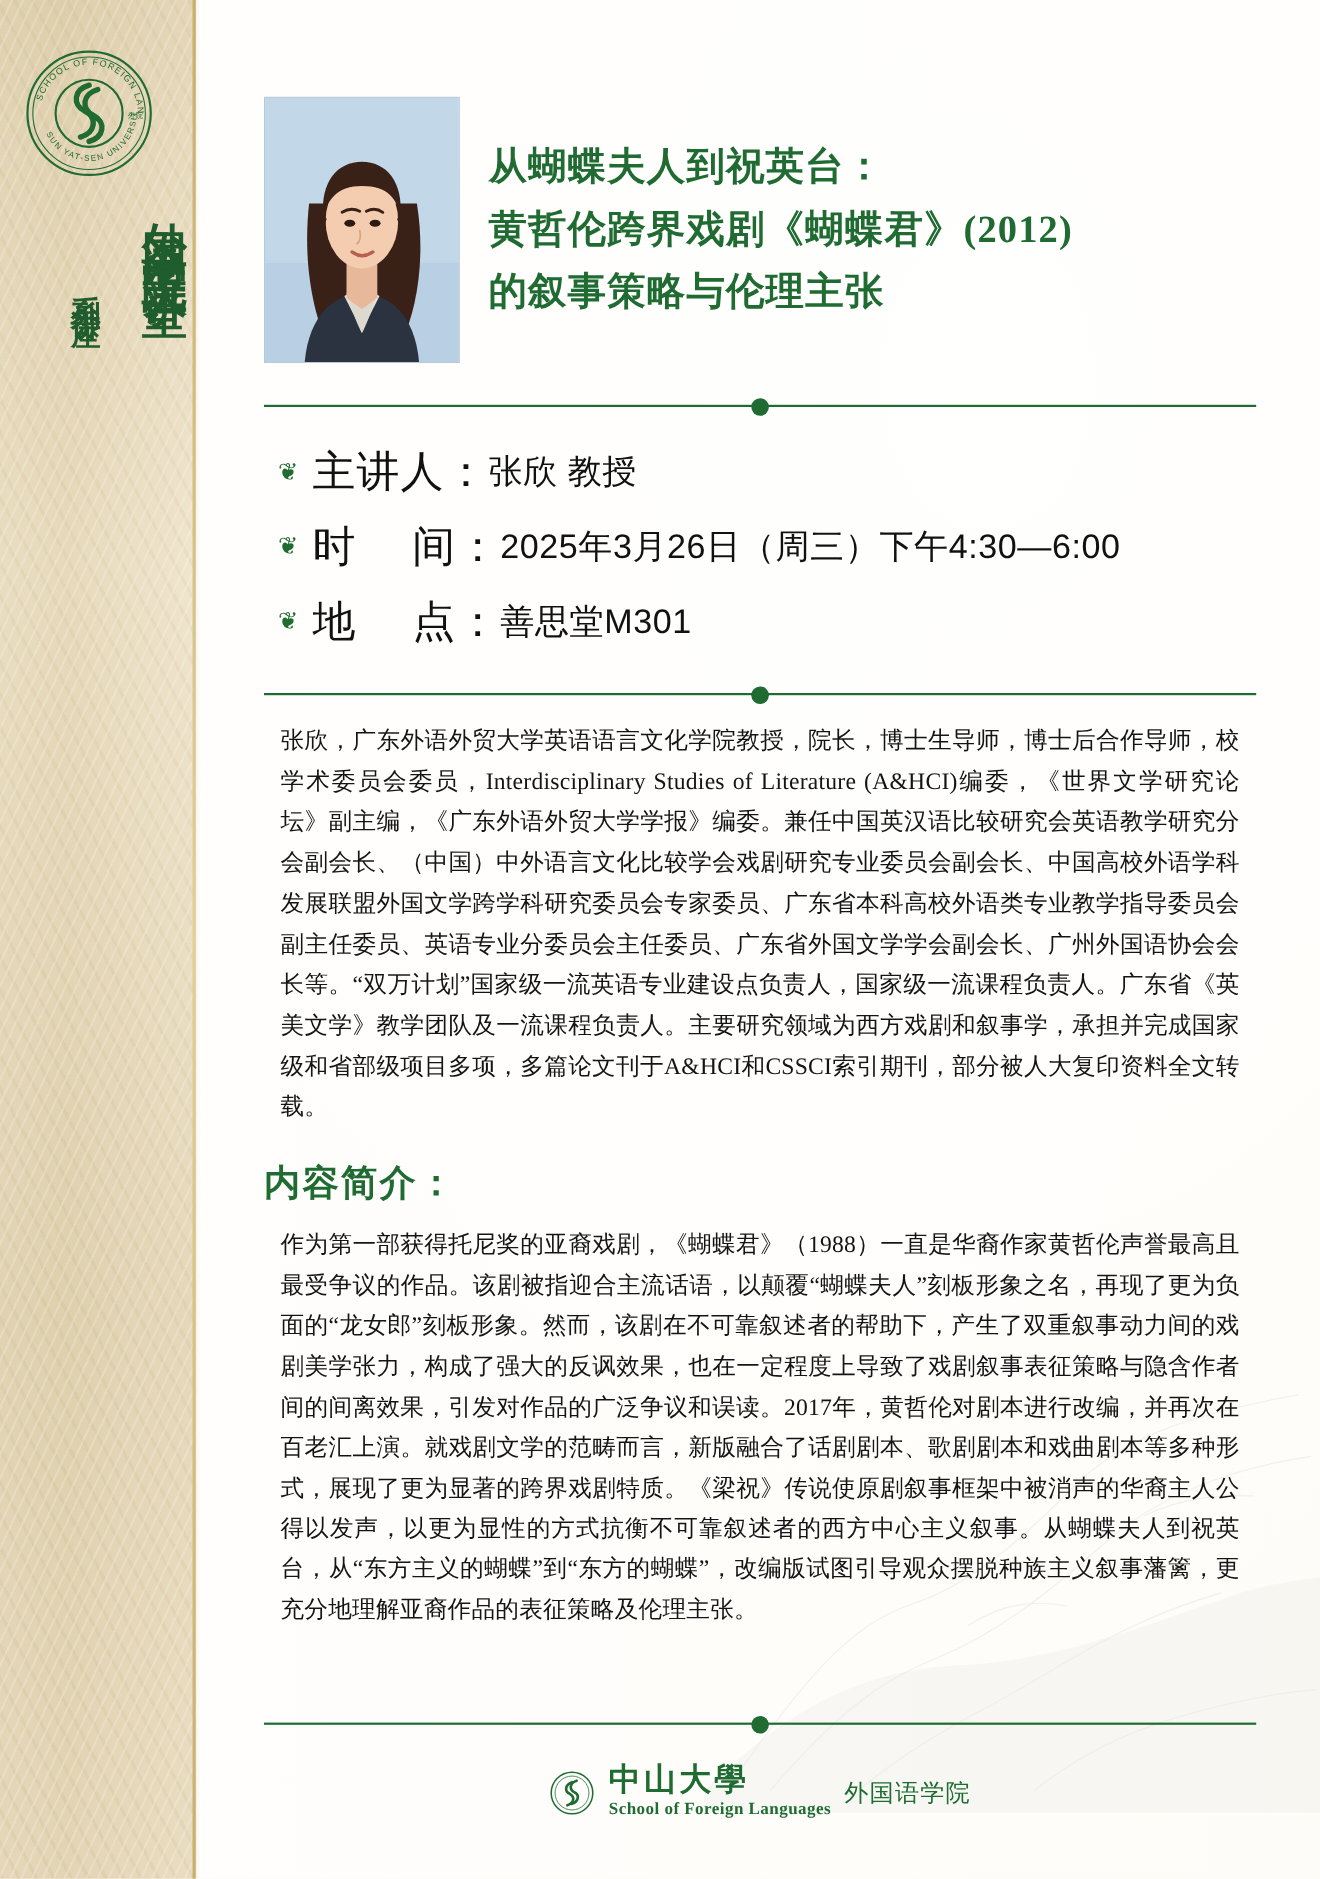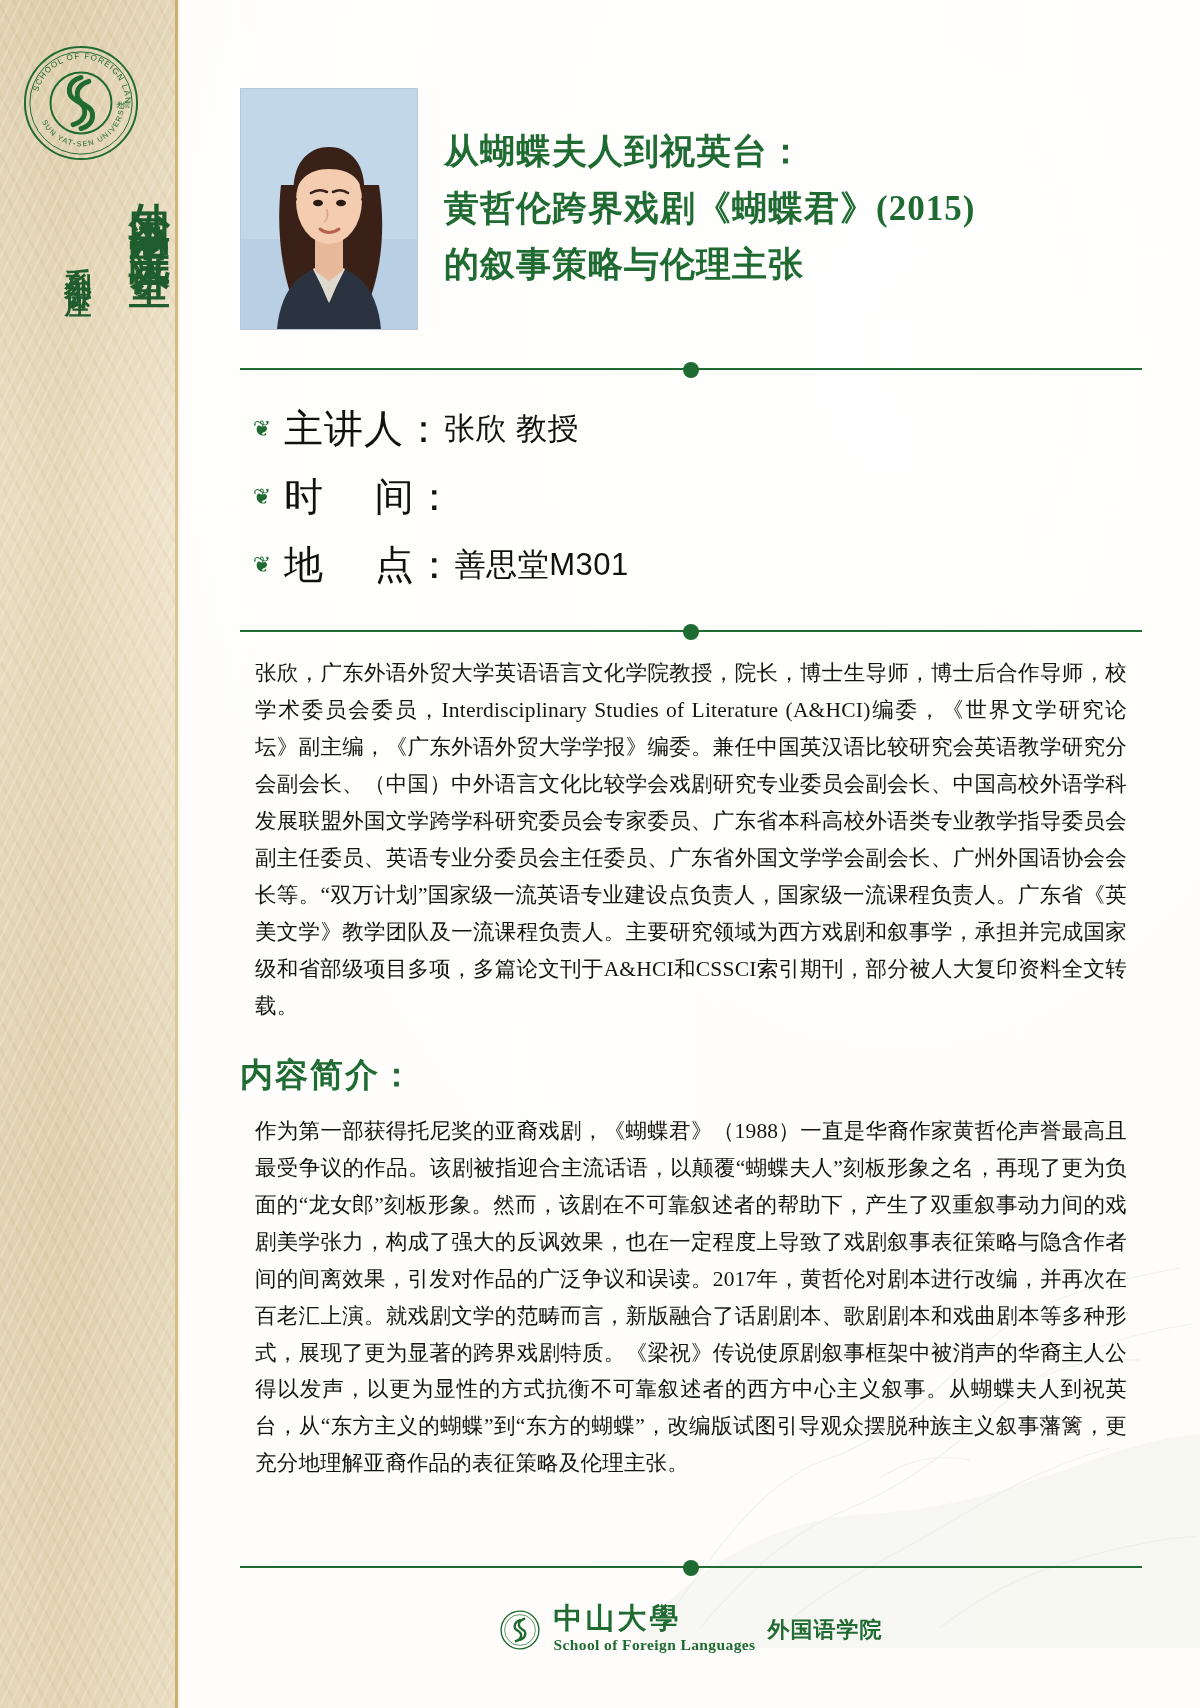--- a/index.html
+++ b/index.html
@@ -122,21 +122,21 @@
   .footer-logo{
     display:flex;align-items:center;justify-content:center;gap:12px;margin-top:28px;
   }
   .footer-cn{
     color:#1f6b32;font-size:29px;font-weight:700;letter-spacing:3px;line-height:1;
   }
   .footer-en{
     color:#1f6b32;font-size:15.5px;font-weight:700;letter-spacing:0.4px;line-height:1.5;
   }
   .footer-sub{
-    color:#1f6b32;font-size:22px;font-weight:700;letter-spacing:1px;
+    color:#1f6b32;font-size:22px;font-weight:400;letter-spacing:1px;
   }
 </style>
 </head>
 <body>
 
 <div class="poster">
 
   <div class="left-band">
     <div class="band-texture"></div>
   </div>
@@ -204,39 +204,40 @@
           <path d="M70 104 q8 -5 16 -1" stroke="#3a2118" stroke-width="2.6" fill="none" stroke-linecap="round"></path>
           <path d="M92 103 q8 -4 15 1" stroke="#3a2118" stroke-width="2.6" fill="none" stroke-linecap="round"></path>
           <ellipse cx="77" cy="114" rx="5" ry="3.2" fill="#2b1b12"></ellipse>
           <ellipse cx="100" cy="114" rx="5" ry="3.2" fill="#2b1b12"></ellipse>
           <path d="M86 120 q2 10 -3 13" stroke="#d9a385" stroke-width="1.6" fill="none"></path>
           <path d="M79 140 q9 7 19 0" stroke="#b8604f" stroke-width="3" fill="none" stroke-linecap="round"></path>
         </svg>
       </div>
       <div class="title-block">
         <div>从蝴蝶夫人到祝英台：</div>
-        <div>黄哲伦跨界戏剧《蝴蝶君》(2015)</div>
+        <div>黄哲伦跨界戏剧《蝴蝶君》(2012)</div>
         <div>的叙事策略与伦理主张</div>
       </div>
     </div>
 
     <div class="rule">
       <div class="line"></div>
       <div class="dot"></div>
     </div>
 
     <div class="info">
       <div class="info-row">
         <span class="leaf">❦</span>
         <span class="info-label">主讲人：</span>
         <span class="info-value">张欣 教授</span>
       </div>
       <div class="info-row">
         <span class="leaf">❦</span>
         <span class="info-label">时　 间：</span>
+        <span class="info-value">2025年3月26日（周三）下午4:30—6:00</span>
       </div>
       <div class="info-row">
         <span class="leaf">❦</span>
         <span class="info-label">地　 点：</span>
         <span class="info-value">善思堂M301</span>
       </div>
     </div>
 
     <div class="rule">
       <div class="line"></div>

